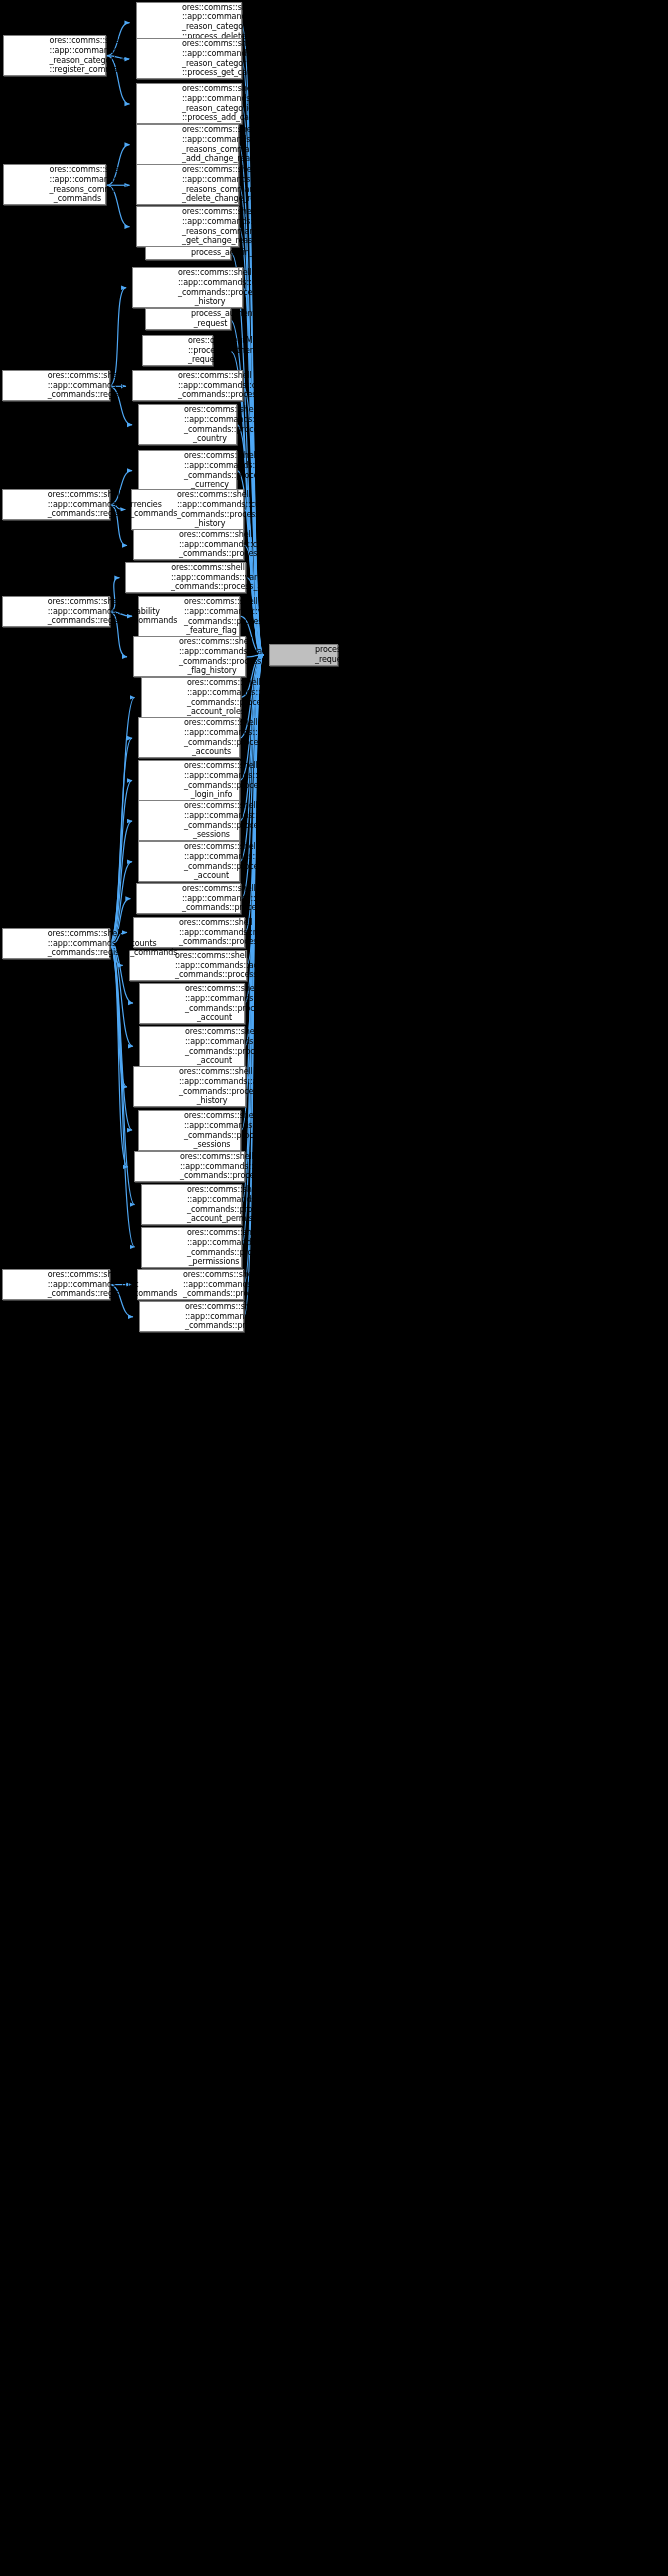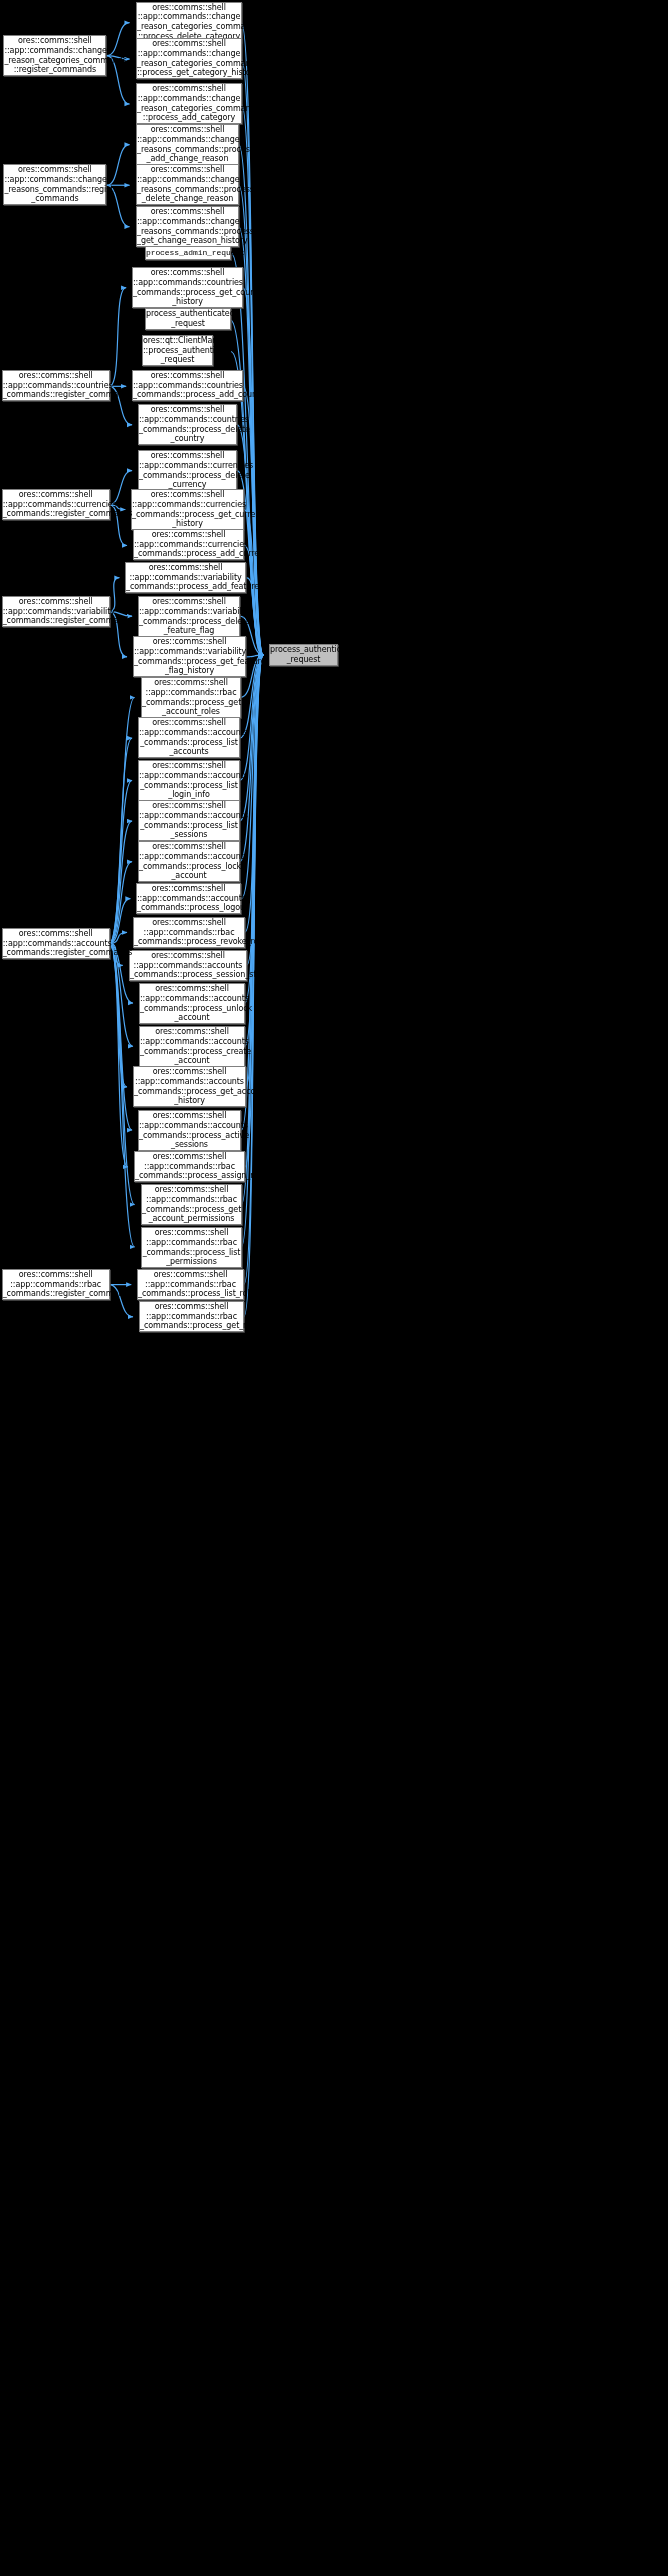--- a/index.html
+++ b/index.html
@@ -14,20 +14,21 @@
     color:#000;
     font-size:8px;
     line-height:9.7px;
     text-align:center;
     display:flex;
     align-items:center;
     justify-content:center;
     box-sizing:border-box;
     white-space:pre-line;
     letter-spacing:-0.1px;
+    padding-left:45px;
   }
   .node.target{background:#bfbfbf;}
   .node span{display:block;width:100%;padding:0 1.7px;}
 </style>
 </head>
 <body>
 
 <div id="canvas">
   <svg class="edges" id="edge-layer" xmlns="http://www.w3.org/2000/svg" viewBox="0 0 789 3041" width="668" height="2576">
     <defs>
@@ -131,21 +132,21 @@
 _reasons_commands::register
 _commands</span></div>
       <div class="node" style="left: 136px; top: 164px; width: 103px; height: 41px;"><span>ores::comms::shell
 ::app::commands::change
 _reasons_commands::process
 _delete_change_reason</span></div>
       <div class="node" style="left: 136px; top: 206px; width: 103px; height: 41px;"><span>ores::comms::shell
 ::app::commands::change
 _reasons_commands::process
 _get_change_reason_history</span></div>
-      <div class="node" style="left: 145px; top: 246px; width: 86px; height: 14.4px; font-family: Liberation Mono, monospace;"><span>process_admin_request</span></div>
+      <div class="node" style="left: 145px; top: 246px; width: 86px; height: 14.4px;"><span>process_admin_request</span></div>
       <div class="node" style="left: 132px; top: 267px; width: 111px; height: 41px;"><span>ores::comms::shell
 ::app::commands::countries
 _commands::process_get_country
 _history</span></div>
       <div class="node" style="left: 145px; top: 308px; width: 86px; height: 22px;"><span>process_authenticated
 _request</span></div>
       <div class="node" style="left: 142px; top: 335px; width: 71px; height: 31px;"><span>ores::qt::ClientManager
 ::process_authenticated
 _request</span></div>
       <div class="node" style="left: 1.7px; top: 370px; width: 108px; height: 31px;"><span>ores::comms::shell

